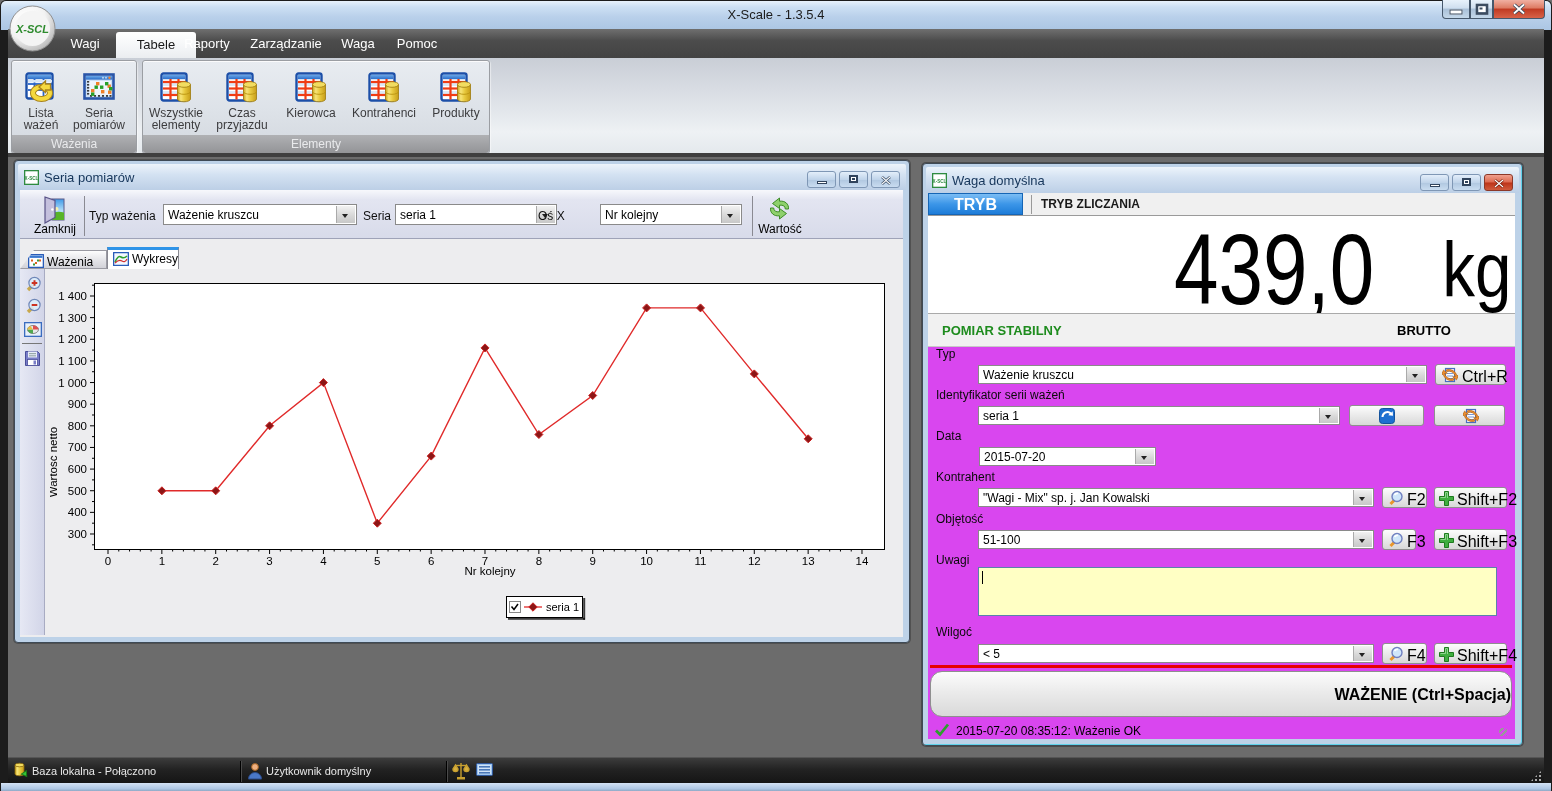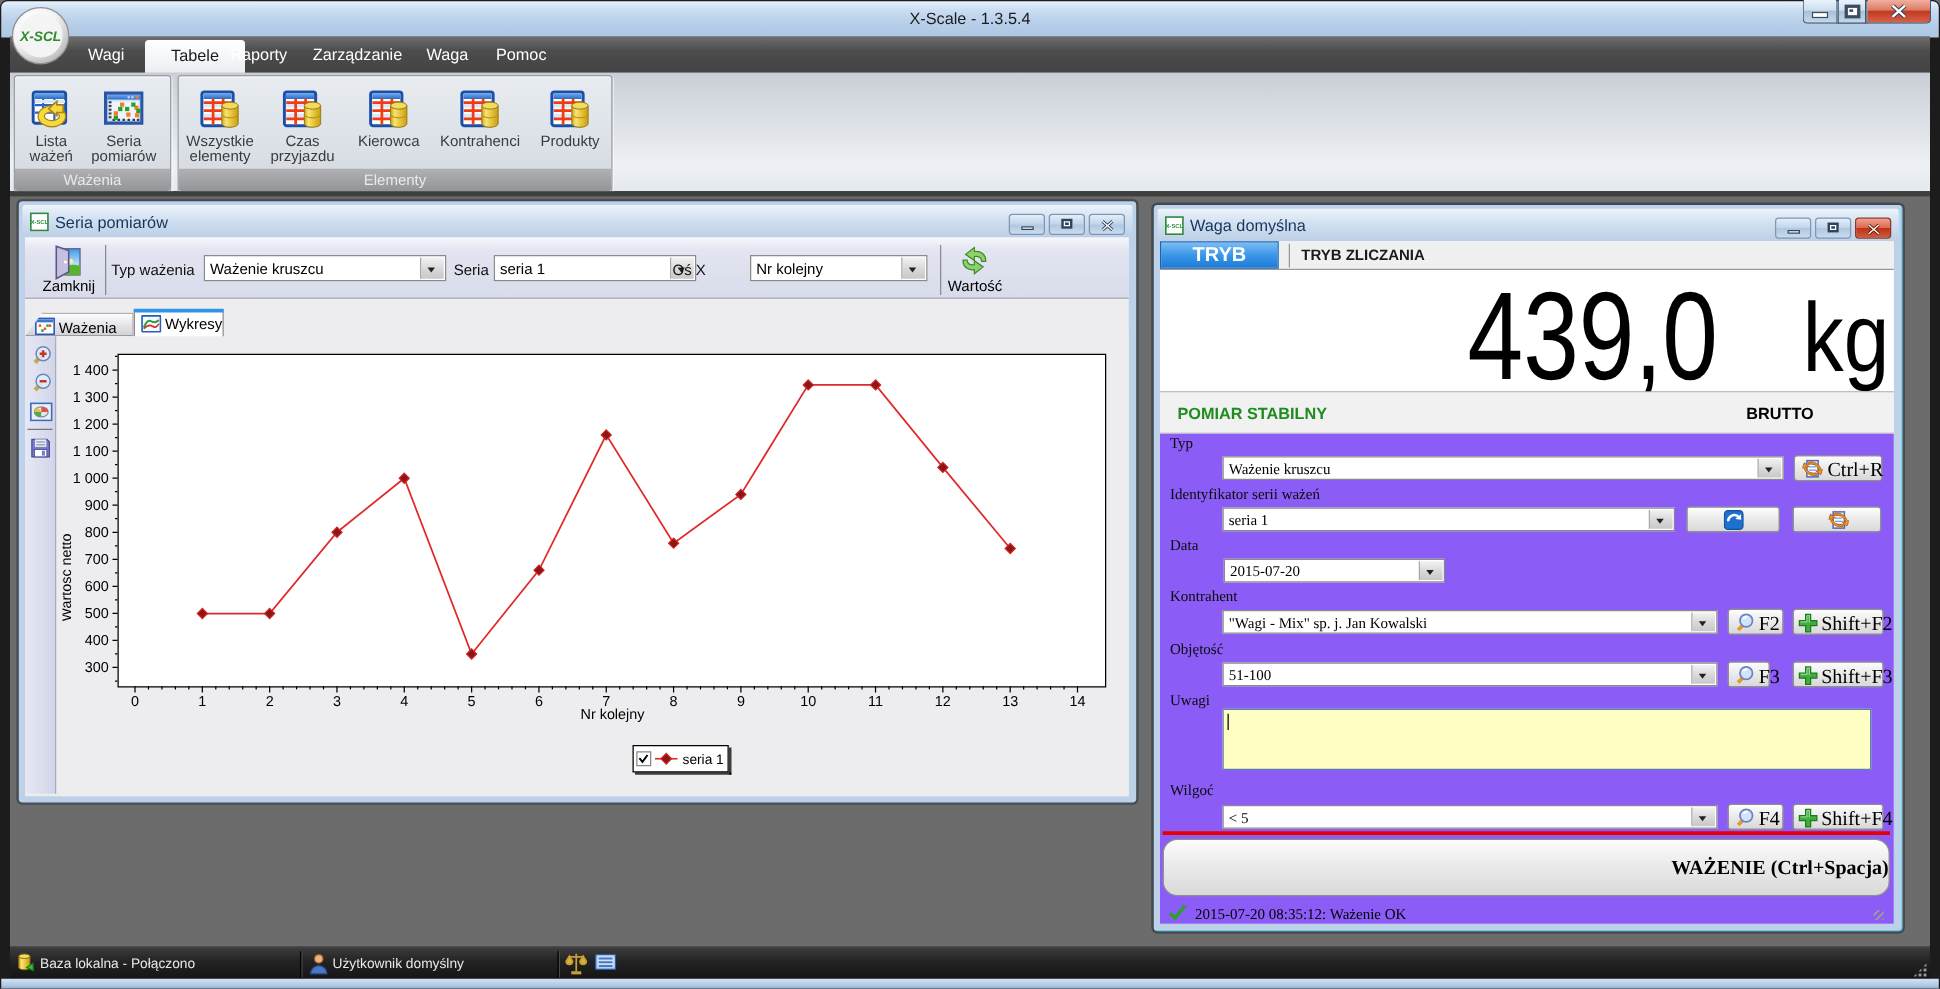--- a/index.html
+++ b/index.html
@@ -87,21 +87,21 @@
   background:linear-gradient(90deg,#e6e8f4,#d2d5e8); border-right:1px solid #a8abc2; }
 
 
 #modetabs { position:absolute; left:0; right:0; top:0; height:23px; background:#f0f0f0; border-bottom:1px solid #9a9a9a; }
 #modetab1 { position:absolute; left:0px; top:0px; width:95px; height:22px;
   background:linear-gradient(180deg,#7cbdf4,#3c96e8 50%,#1d7cd8); color:#fff; font-weight:bold; font-size:16px;
   text-align:center; line-height:22px; border:1px solid #1565b5; }
 #modetab2 { position:absolute; left:113px; top:4px; font-weight:bold; font-size:12px; color:#1a1a1a; }
 #bigdisplay { position:absolute; left:0; right:0; top:23px; height:98px; background:#fff; border-bottom:1px solid #aaa; }
 #stablebar { position:absolute; left:0; right:0; top:121px; height:33px; background:#f1f1f1; border-bottom:1px solid #c8c8c8; }
-#formarea { position:absolute; left:0; right:0; top:154px; bottom:0; background:#8b5cf6;font-family:Liberation Serif, serif; }
+#formarea { position:absolute; left:0; right:0; top:154px; bottom:0; background:#d946ef; }
 .flabel { position:absolute; left:8px; font-size:12px; color:#0a0a0a; }
 .fbtn { position:absolute; height:21px; border:1px solid #8f8f8f; border-radius:3px;
   background:linear-gradient(180deg,#fdfdfd,#ececec 45%,#d8d8d8 100%); font-size:16px; color:#000; }
 #bigbtn { position:absolute; border:1px solid #8f8f8f; border-radius:12px;
   background:linear-gradient(180deg,#fcfcfc,#ebebeb 45%,#d9d9d9 100%);
   font-size:16px; font-weight:bold; color:#000; text-align:right; }
 </style>
 </head>
 <body>
 <div id="frame"></div>

